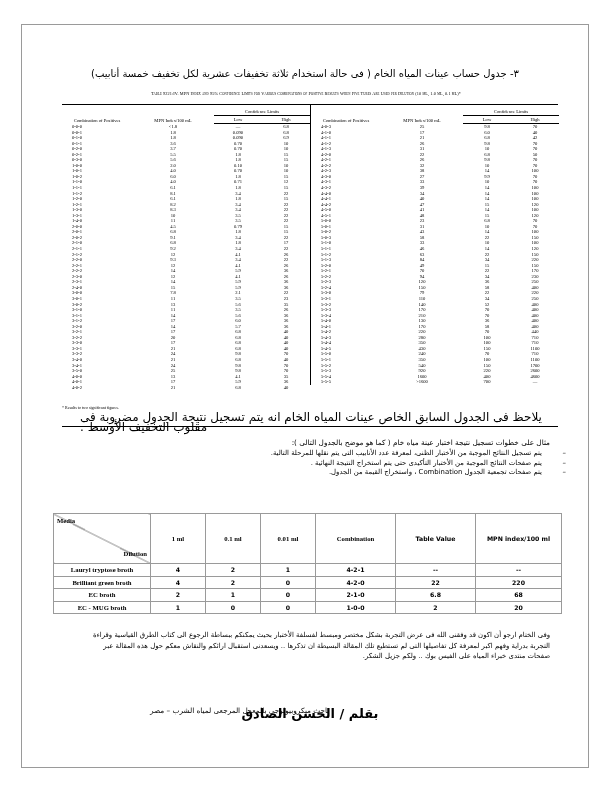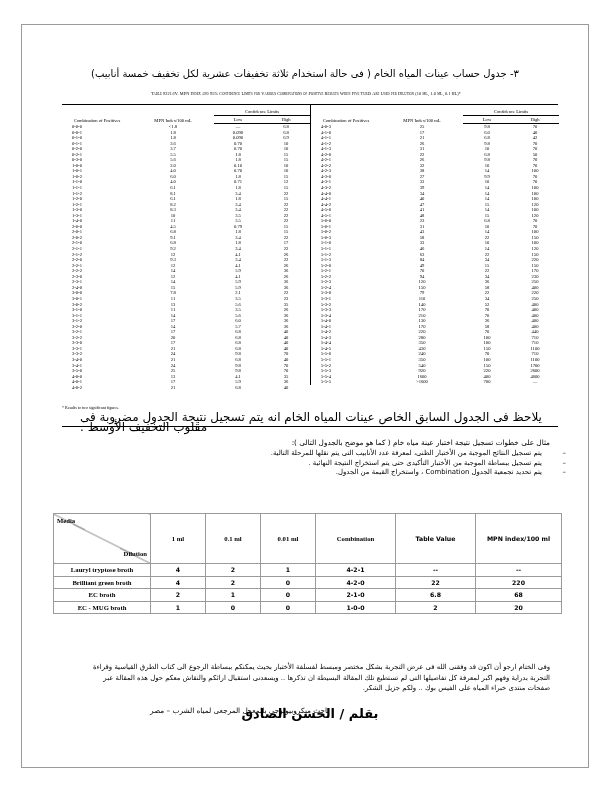--- a/index.html
+++ b/index.html
@@ -27,21 +27,21 @@
   .steps li { padding-right:8px; position:relative; }
   .steps li::before { content:"–"; position:absolute; right:-16px; }
   .ex { position:absolute; left:53px; top:513px; width:508px; border-collapse:collapse; font-size:6.7px; font-weight:bold; table-layout:fixed; }
   .ex td, .ex th { border:1px solid #9a9a9a; text-align:center; padding:0; }
   .ex thead th { height:49px; }
   .ex tbody td { height:11.5px; }
   .ex .sans { font-family:"DejaVu Sans", sans-serif; font-size:6.2px; }
   .diag { position:relative; background:linear-gradient(to top right, transparent calc(50% - 0.5px), #8a8a8a calc(50% - 0.5px), #8a8a8a calc(50% + 0.5px), transparent calc(50% + 0.5px)); }
   .diag .m { position:absolute; left:3px; top:3px; }
   .diag .d { position:absolute; right:3px; bottom:6px; }
-  .p3 { position:absolute; left:80px; top:630px; width:470px; font-size:6.9px; line-height:10.5px; text-align:right;margin-top:32px; }
+  .p3 { position:absolute; left:80px; top:630px; width:470px; font-size:6.9px; line-height:10.5px; text-align:right; }
   .sig1 { position:absolute; left:150px; top:686px; width:320px; text-align:center; font-size:13px; font-weight:bold;margin-top:20px; }
   .sig2 { position:absolute; left:150px; top:706px; width:320px; text-align:left; font-size:7.3px; font-weight:normal; }
 </style>
 </head>
 <body>
 
 <div class="page"></div>
 
 <div class="heading ar">٣-  جدول حساب عينات المياه الخام  ( فى حالة استخدام ثلاثة تخفيفات عشرية لكل تخفيف خمسة أنابيب)</div>
 <div class="caption">Table 9221:IV. MPN Index and 95% Confidence Limits for Various Combinations of Positive Results When Five Tubes Are Used per Dilution (10 mL, 1.0 mL, 0.1 mL)*</div>
@@ -665,22 +665,22 @@
   </div>
   <div class="bottomline"></div>
 </div>
 
 <div class="footnote">* Results to two significant figures.</div>
 
 <div class="p1 ar">يلاحظ فى الجدول السابق الخاص عينات المياه الخام انه يتم تسجيل نتيجة الجدول مضروبة فى مقلوب التخفيف الأوسط .</div>
 <div class="p2h ar">مثال على خطوات تسجيل نتيجة اختبار عينة مياه خام ( كما هو موضح بالجدول التالى ):</div>
 <ul class="steps ar">
   <li>يتم تسجيل النتائج الموجبة من الأختبار الظنى، لمعرفة عدد الأنابيب التى يتم نقلها للمرحلة التالية.</li>
-  <li>يتم تسجيل ببساطة الموجبة من الأختبار التأكيدى حتى يتم استخراج النتيجة النهائية .</li>
-  <li>يتم تحديد تجمعية الجدول Combination ، واستخراج القيمة من الجدول.</li>
+  <li>يتم صفحات النتائج الموجبة من الأختبار التأكيدى حتى يتم استخراج النتيجة النهائية .</li>
+  <li>يتم صفحات تجمعية الجدول Combination ، واستخراج القيمة من الجدول.</li>
 </ul>
 
 <table class="ex">
   <colgroup>
     <col style="width:97px">
       <col style="width:55px">
       <col style="width:55px">
       <col style="width:55px">
       <col style="width:80px">
       <col style="width:80px">

